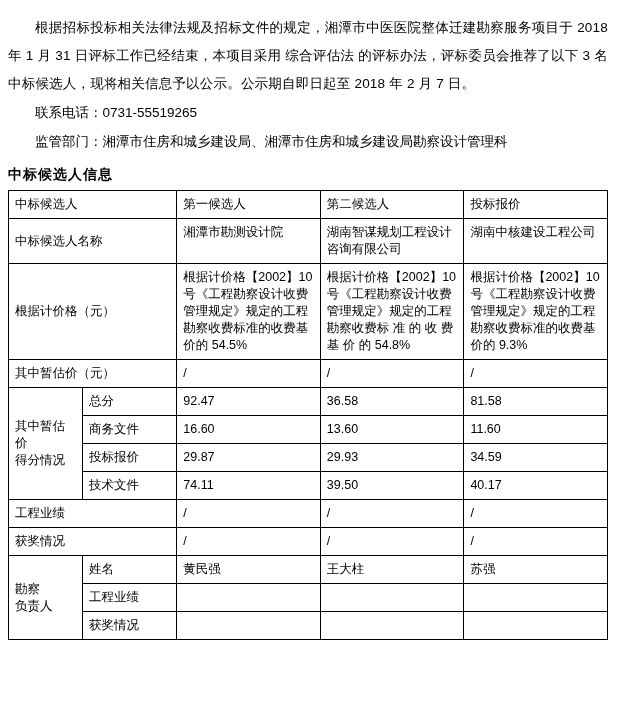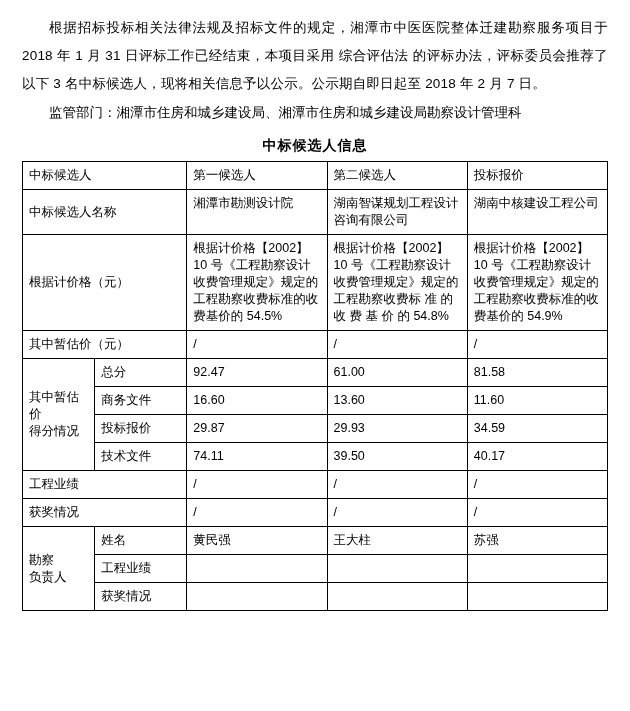--- a/index.html
+++ b/index.html
@@ -12,38 +12,38 @@
     height: 711px;
     font-family: "Liberation Sans", "DejaVu Sans", sans-serif;
     color: #000000;
     font-size: 13px;
   }
   .page {
     position: relative;
     width: 630px;
     height: 711px;
     box-sizing: border-box;
-    padding: 14px 22px 0 22px;
+    padding: 14px 22px 0 8px;
   }
   .para {
     line-height: 28px;
     font-size: 13.5px;
     text-align: justify;
     letter-spacing: 0.2px;
   }
   .para.indent {
     text-indent: 2em;
   }
   .info-line {
     line-height: 29px;
     font-size: 13.5px;
     text-indent: 2em;
   }
   .tbl-title {
-    text-align: center;
+    text-align: left;
     font-weight: bold;
     font-size: 14px;
     margin: 10px 0 6px 0;
     letter-spacing: 1px;
   }
   table.main {
     border-collapse: collapse;
     width: 100%;
     table-layout: fixed;
   }
@@ -67,20 +67,21 @@
   .col-e { width: 128px; }
   .slash { font-size: 12.5px; }
 </style>
 </head>
 <body>
 
 <div class="page">
 
   <div class="para indent">根据招标投标相关法律法规及招标文件的规定，湘潭市中医医院整体迁建勘察服务项目于 2018 年 1 月 31 日评标工作已经结束，本项目采用  综合评估法  的评标办法，评标委员会推荐了以下 3 名中标候选人，现将相关信息予以公示。公示期自即日起至 2018 年 2 月 7 日。</div>
 
+  <div class="info-line">联系电话：0731-55519265</div>
   <div class="info-line">监管部门：湘潭市住房和城乡建设局、湘潭市住房和城乡建设局勘察设计管理科</div>
 
   <div class="tbl-title">中标候选人信息</div>
 
   <table class="main">
     <colgroup>
       <col class="col-a">
       <col class="col-b">
       <col class="col-c">
       <col class="col-d">
@@ -98,38 +99,38 @@
         <td class="label vmid" colspan="2">中标候选人名称</td>
         <td class="vmid">湘潭市勘测设计院</td>
         <td class="vmid">湖南智谋规划工程设计咨询有限公司</td>
         <td class="vmid">湖南中核建设工程公司</td>
       </tr>
 
       <tr>
         <td class="label vmid" colspan="2">根据计价格（元）</td>
         <td>根据计价格【2002】10 号《工程勘察设计收费管理规定》规定的工程勘察收费标准的收费基价的 54.5%</td>
         <td>根据计价格【2002】10 号《工程勘察设计收费管理规定》规定的工程勘察收费标 准 的 收 费 基 价 的 54.8%</td>
-        <td>根据计价格【2002】10 号《工程勘察设计收费管理规定》规定的工程勘察收费标准的收费基价的 54.9%</td>
+        <td>根据计价格【2002】10 号《工程勘察设计收费管理规定》规定的工程勘察收费标准的收费基价的 9.3%</td>
       </tr>
 
       <tr>
         <td class="label vmid" colspan="2">其中暂估价（元）</td>
         <td class="slash">/</td>
         <td class="slash">/</td>
         <td class="slash">/</td>
       </tr>
 
       <tr>
         <td class="label vmid" rowspan="4">
           <span>其中暂估价</span><br>
           <span>得分情况</span>
         </td>
         <td class="vmid">总分</td>
         <td class="vmid">92.47</td>
-        <td class="vmid">61.00</td>
+        <td class="vmid">36.58</td>
         <td class="vmid">81.58</td>
       </tr>
       <tr>
         <td class="vmid">商务文件</td>
         <td class="vmid">16.60</td>
         <td class="vmid">13.60</td>
         <td class="vmid">11.60</td>
       </tr>
       <tr>
         <td class="vmid">投标报价</td>

